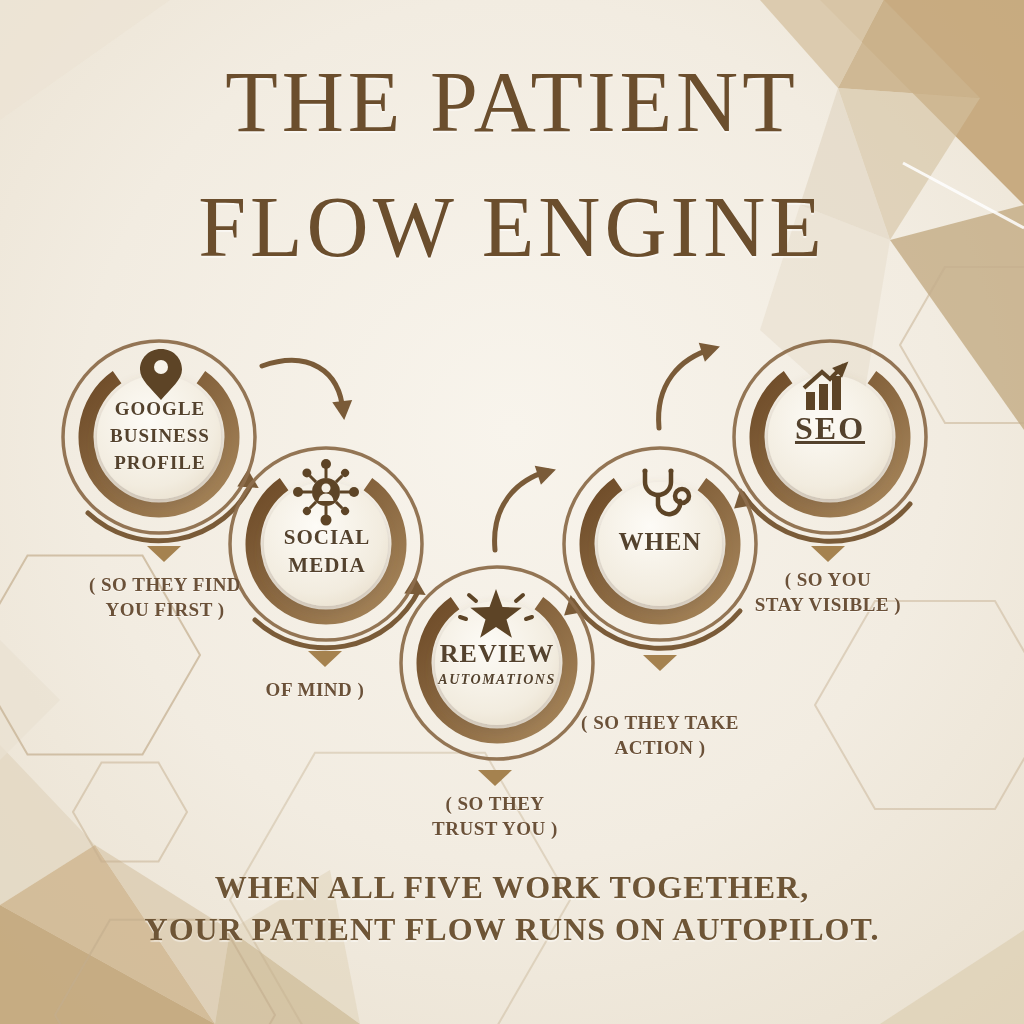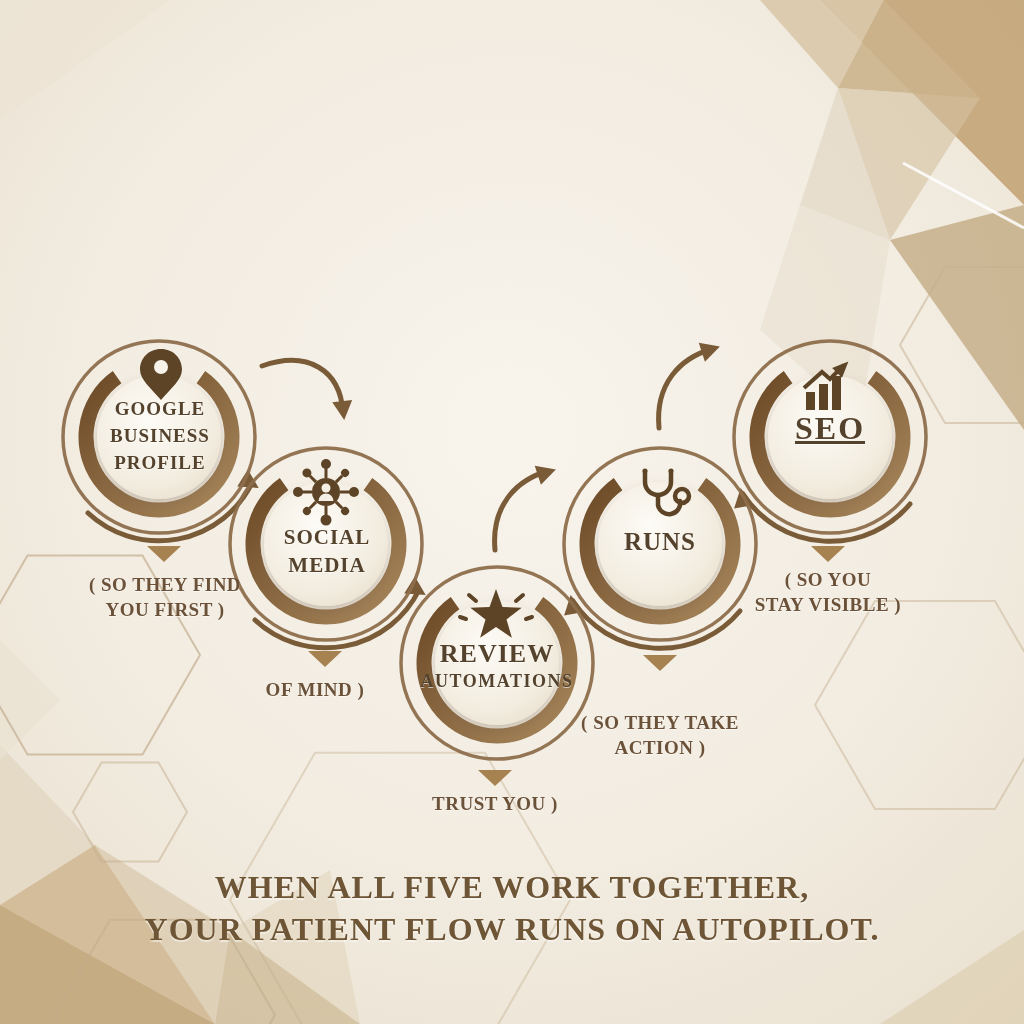--- a/index.html
+++ b/index.html
@@ -13,21 +13,21 @@
   .title {
     top:40px; left:0; width:1024px;
     font-size:86px; line-height:1.45; letter-spacing:4px;
     color:#6b4e2d; text-shadow:0 2px 1px rgba(255,255,255,.55);
   }
   .node-label { color:#54422d; text-shadow:0 1px 0 rgba(255,255,255,.6); font-weight:bold; }
   #label-1 { left:84px;  top:396px; width:152px; font-size:19px; line-height:1.42; letter-spacing:1px; }
   #label-2 { left:251px; top:524px; width:152px; font-size:21px; line-height:1.32; letter-spacing:1px; }
   #label-3 { left:412px; top:640px; width:170px; line-height:1.1; }
   #label-3 .big   { font-size:26px; letter-spacing:1px; display:block; }
-  #label-3 .small { font-size:18px; letter-spacing:1.5px; display:block; margin-top:3px; }
+  #label-3 .small { font-size:14px; letter-spacing:1.5px; display:block; margin-top:3px;font-style:italic; }
   #label-4 { left:585px; top:528px; width:150px; font-size:25px; letter-spacing:1px; }
   #label-5 { left:755px; top:410px; width:150px; font-size:32px; letter-spacing:2px;text-decoration:underline; }
   .caption {
     color:#6b5138; font-size:19px; font-weight:bold; line-height:1.32;
     letter-spacing:.5px; width:220px; text-shadow:0 1px 0 rgba(255,255,255,.6);
   }
   #cap-1 { left:55px;  top:572px; }
   #cap-2 { left:205px; top:677px; }
   #cap-3 { left:385px; top:791px; }
   #cap-4 { left:550px; top:674px;margin-top:36px; }
@@ -210,49 +210,54 @@
 
     <g fill="#a5824f">
       <polygon points="147,546 181,546 164,562"></polygon>
       <polygon points="308,651 342,651 325,667"></polygon>
       <polygon points="478,770 512,770 495,786"></polygon>
       <polygon points="643,655 677,655 660,671"></polygon>
       <polygon points="811,546 845,546 828,562"></polygon>
     </g>
   </svg>
 
+  <div class="txt title">
+    <span class="line">THE PATIENT</span>
+    <span class="line">FLOW ENGINE</span>
+  </div>
 
   <div class="txt node-label" id="label-1">
     <span class="line">GOOGLE</span>
     <span class="line">BUSINESS</span>
     <span class="line">PROFILE</span>
   </div>
   <div class="txt node-label" id="label-2">
     <span class="line">SOCIAL</span>
     <span class="line">MEDIA</span>
   </div>
   <div class="txt node-label" id="label-3">
     <span class="big">REVIEW</span>
     <span class="small">AUTOMATIONS</span>
   </div>
   <div class="txt node-label" id="label-4">
-    <span class="line">RUNS</span>
+    <span class="line">WHEN</span>
   </div>
   <div class="txt node-label" id="label-5">
     <span class="line">SEO</span>
   </div>
 
   <div class="txt caption" id="cap-1">
     <span class="line">( SO THEY FIND</span>
     <span class="line">YOU FIRST )</span>
   </div>
   <div class="txt caption" id="cap-2">
     <span class="line">OF MIND )</span>
   </div>
   <div class="txt caption" id="cap-3">
+    <span class="line">( SO THEY</span>
     <span class="line">TRUST YOU )</span>
   </div>
   <div class="txt caption" id="cap-4">
     <span class="line">( SO THEY TAKE</span>
     <span class="line">ACTION )</span>
   </div>
   <div class="txt caption" id="cap-5">
     <span class="line">( SO YOU</span>
     <span class="line">STAY VISIBLE )</span>
   </div>

